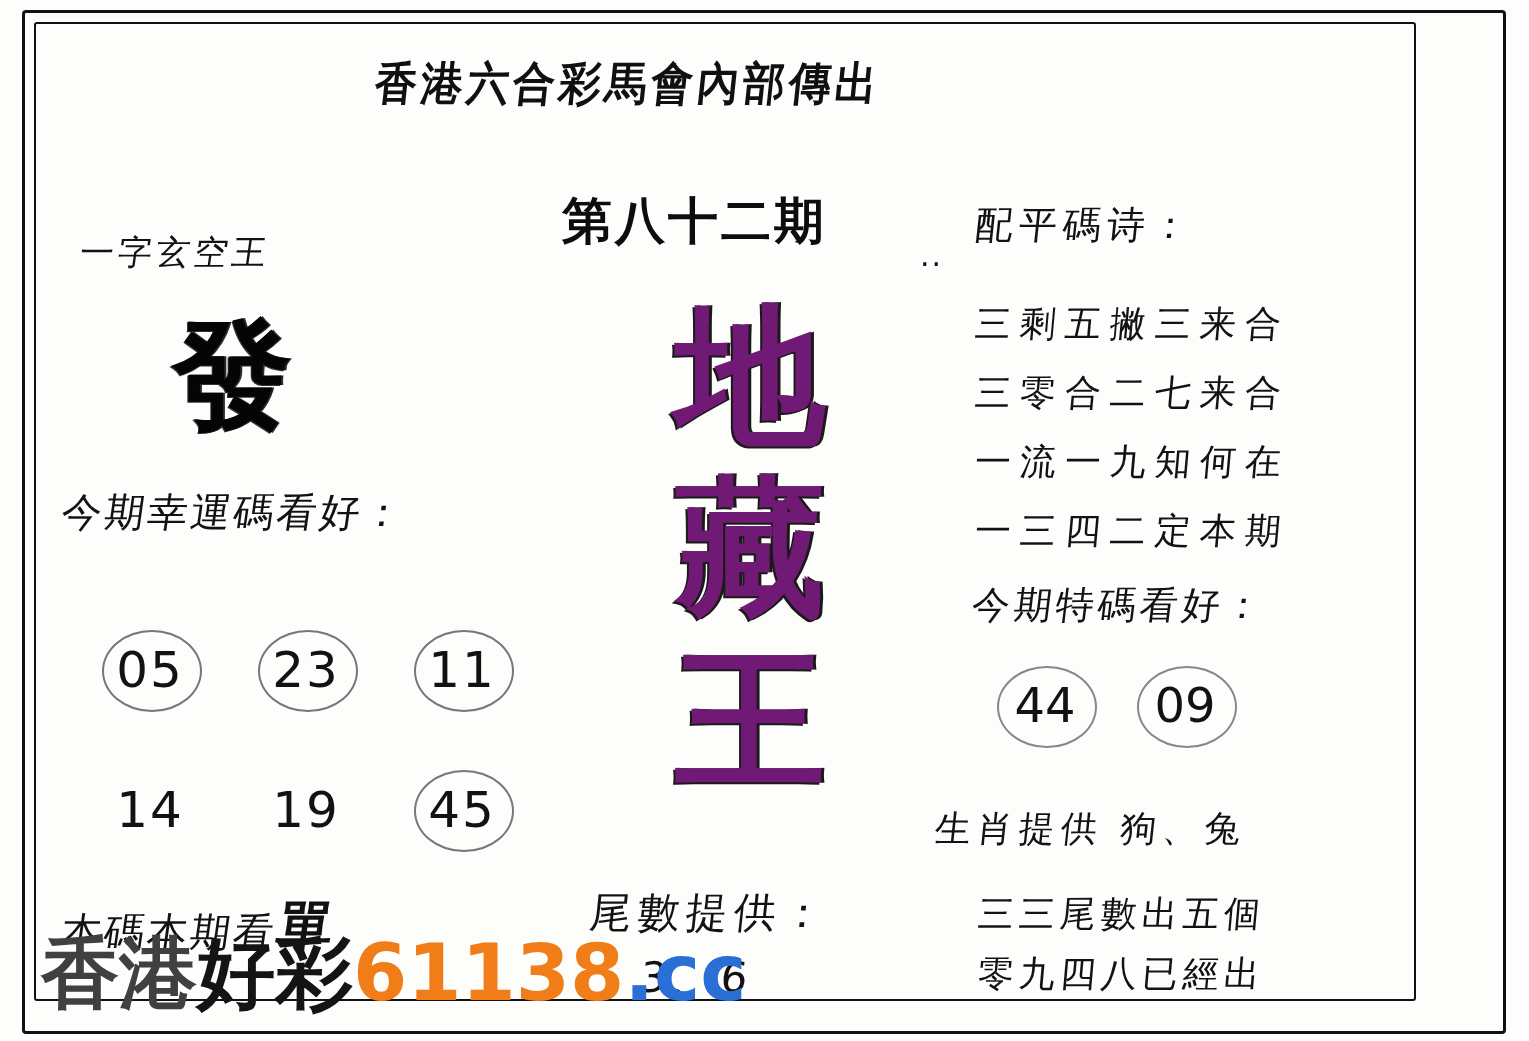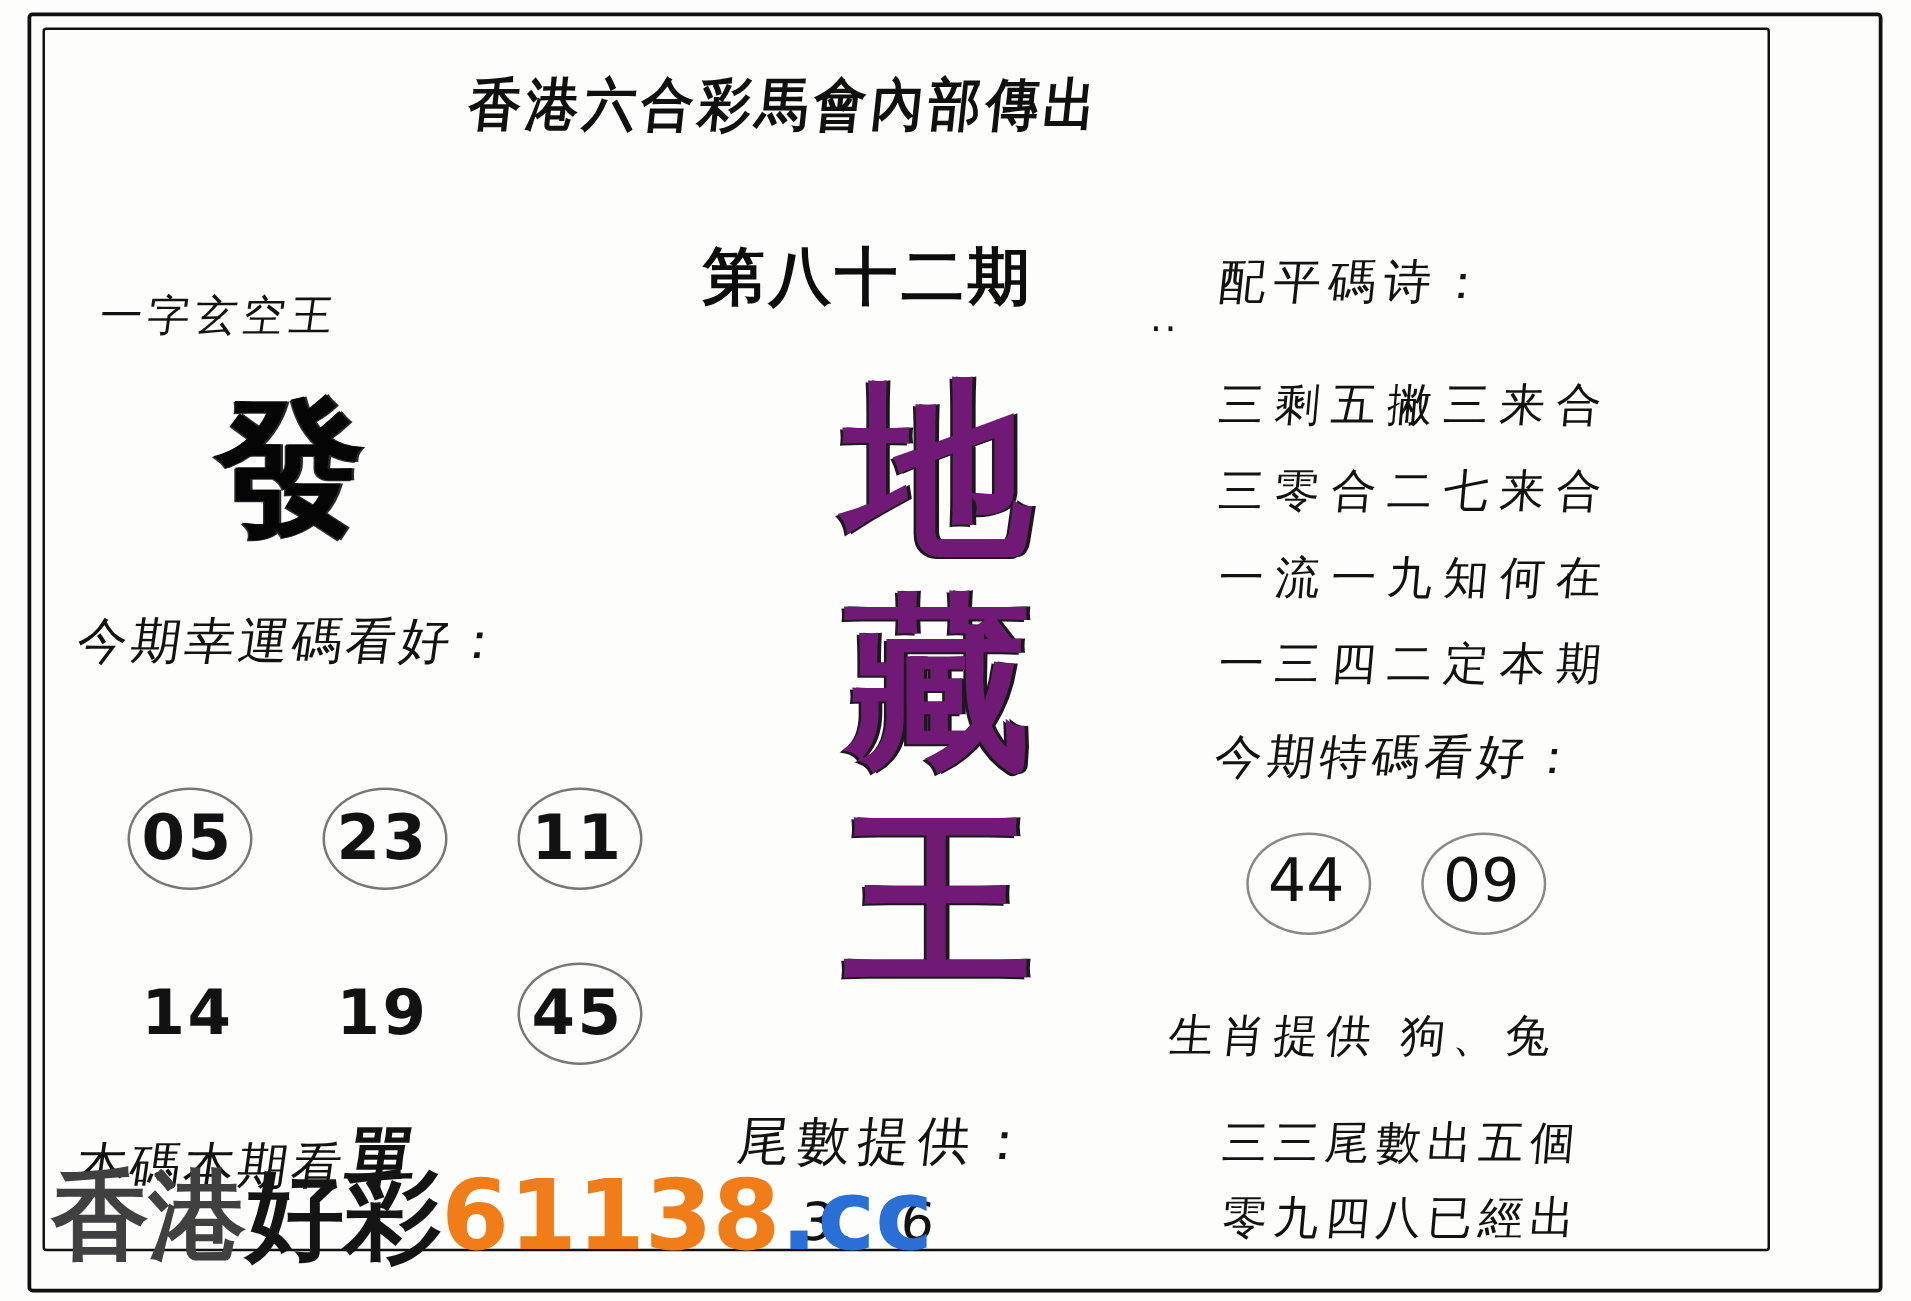--- a/index.html
+++ b/index.html
@@ -105,21 +105,20 @@
   .num-grid {
     position: absolute;
     left: 72px;
     top: 600px;
     width: 470px;
   }
   .num-row {
     display: flex;
     height: 140px;
     align-items: center;
-    font-weight: bold;
   }
   .num-cell {
     width: 156px;
     text-align: center;
     position: relative;
     font-size: 50px;
     color: #111;
   }
   .num-cell .val {
     position: relative;

